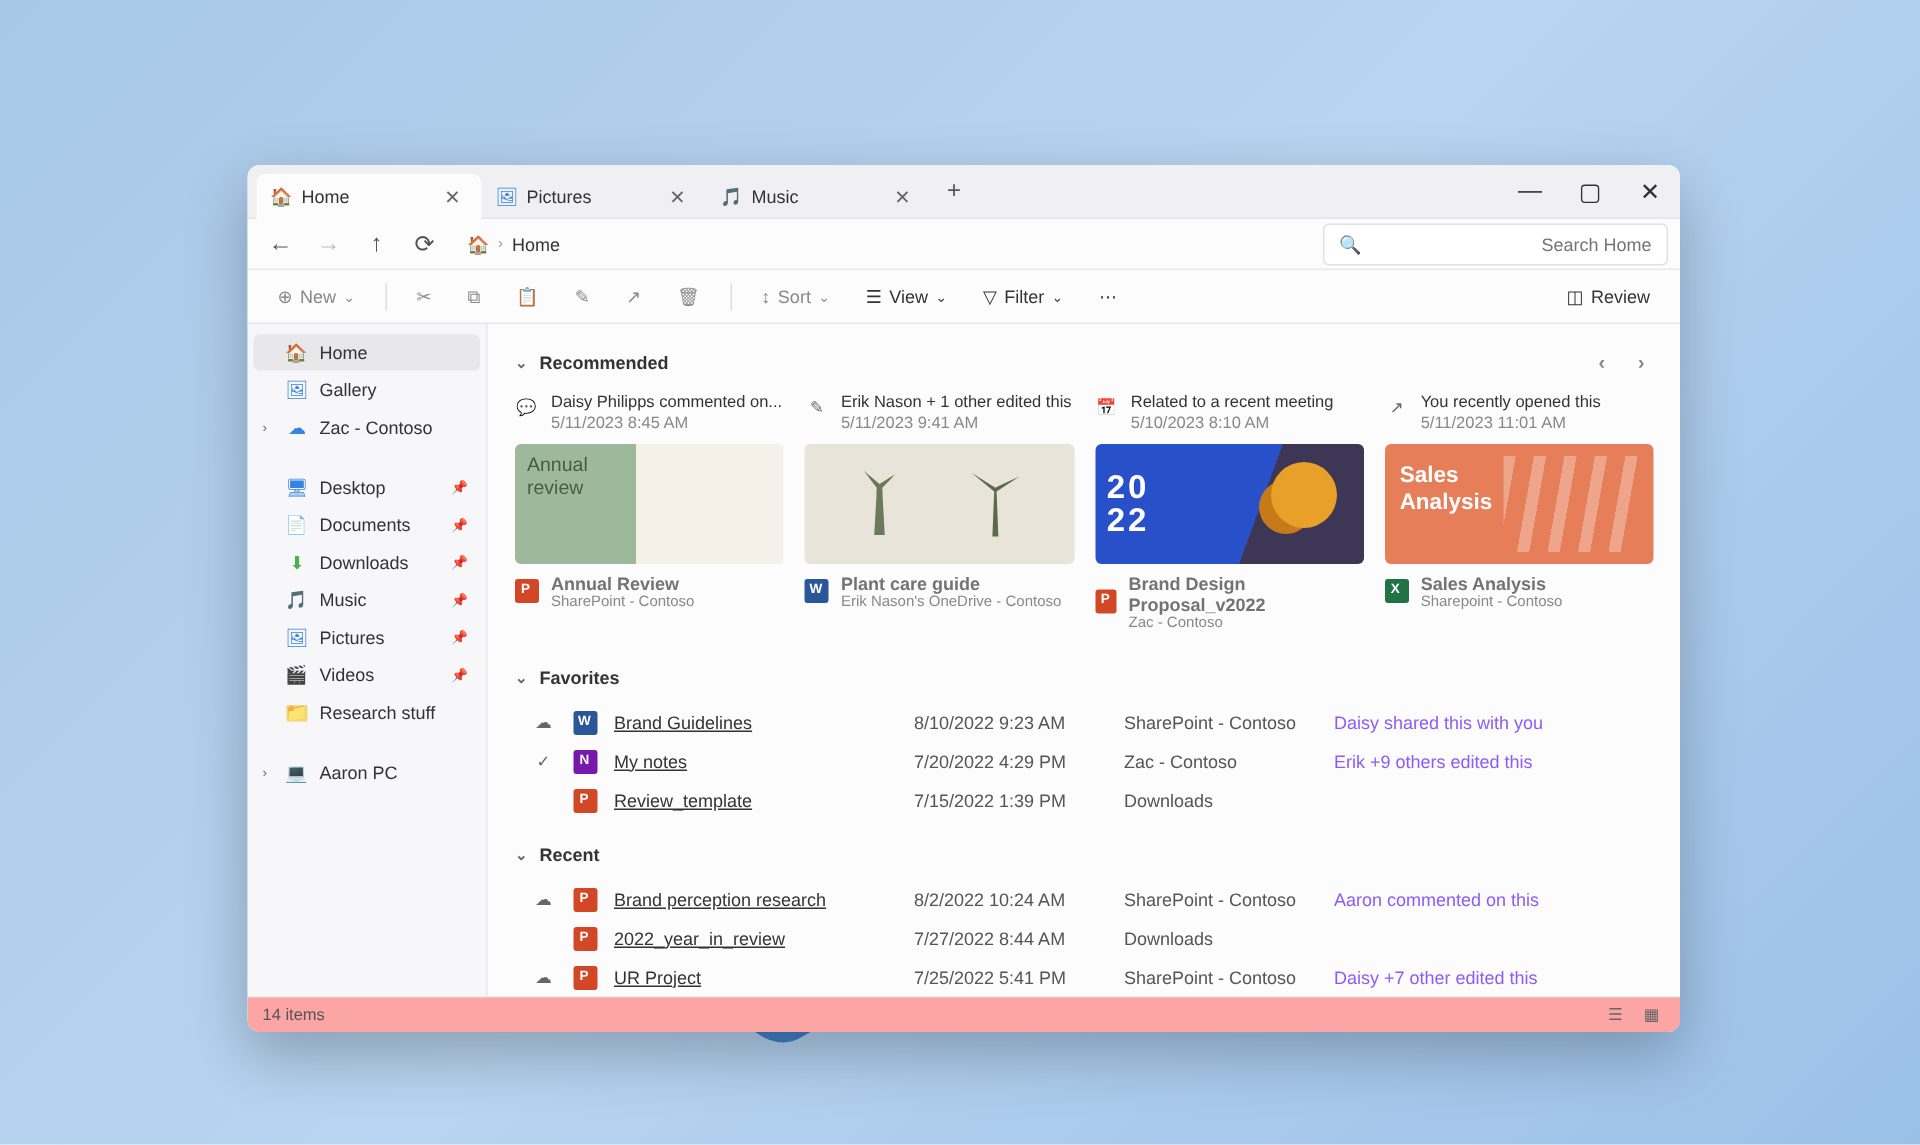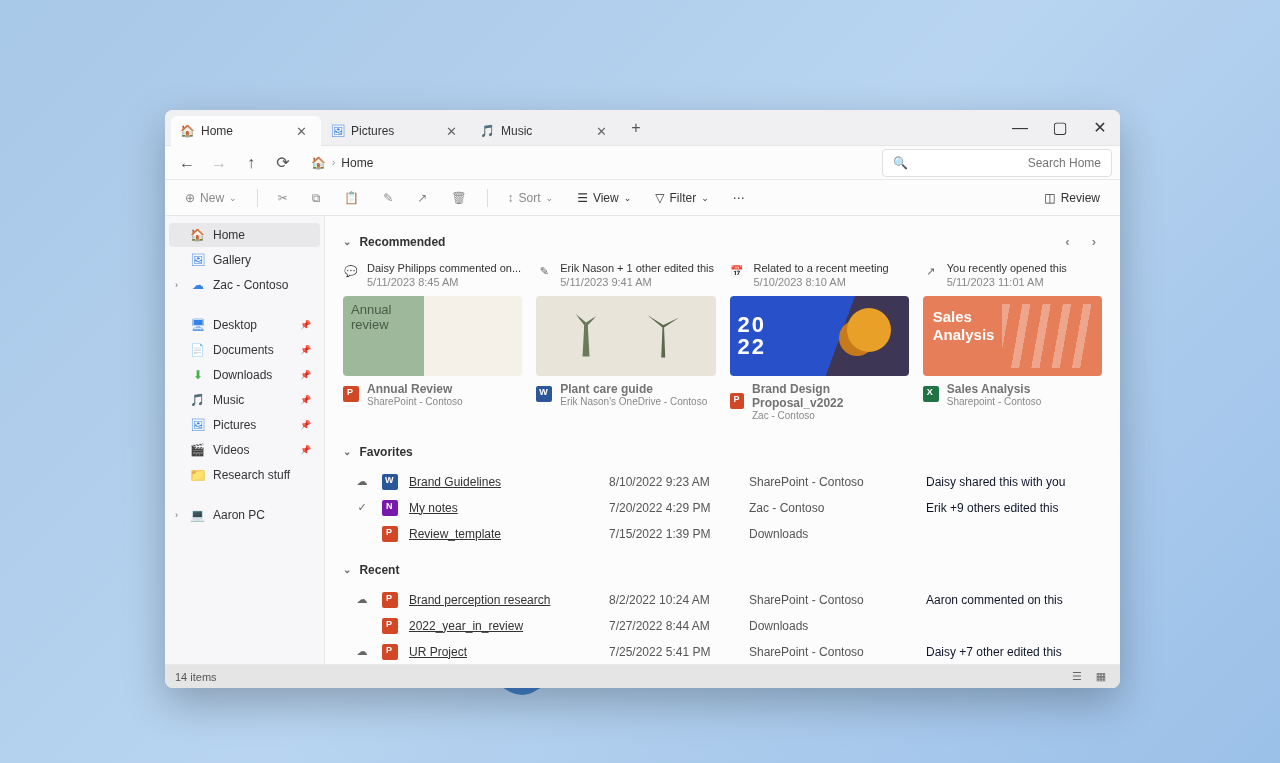--- a/index.html
+++ b/index.html
@@ -60,23 +60,23 @@
 .rec-title{font-size:12px;font-weight:600;color:#737373;}
 .rec-sub{font-size:10px;color:#888;}
 
 .file-list { padding-left: 10px; }
 .file-row { display: flex; align-items: center; gap: 10px; padding: 5px 0; font-size: 12px; color: #333; cursor:pointer;}
 .col-status{width:18px;display:flex;justify-content:center;color:#666;font-size:11px;}
 .col-icon{width:18px;display:flex;justify-content:center;}
 .col-name{width:190px;text-decoration:underline;}
 .col-date{width:130px;color:#555;}
 .col-loc{width:130px;color:#555;}
-.col-info{flex:1;color:#0f172a;margin-left:37px;}
-
-.statusbar { height: 24px; border-top: 1px solid #e8e8eb; display: flex; align-items: center; padding: 0 10px; font-size: 11px; color: #555; background:#e5e5e5;}
+.col-info{flex:1;color:#8b5cf6;}
+
+.statusbar { height: 24px; border-top: 1px solid #e8e8eb; display: flex; align-items: center; padding: 0 10px; font-size: 11px; color: #555; background:#fca5a5;}
 .status-views{margin-left:auto;display:flex;gap:6px;}
 .sv-btn{width:18px;height:18px;display:flex;align-items:center;justify-content:center;cursor:pointer;color:#666;}
 
 
 .ic{display:inline-flex;width:14px;height:14px;align-items:center;justify-content:center;}
 .ic-home{color:#e8a33d;}
 .ic-pic{color:#3584e4;}
 .ic-music{color:#e06c3c;}
 .ic-cloud{color:#3584e4;}
 .ic-desktop{color:#3584e4;}

